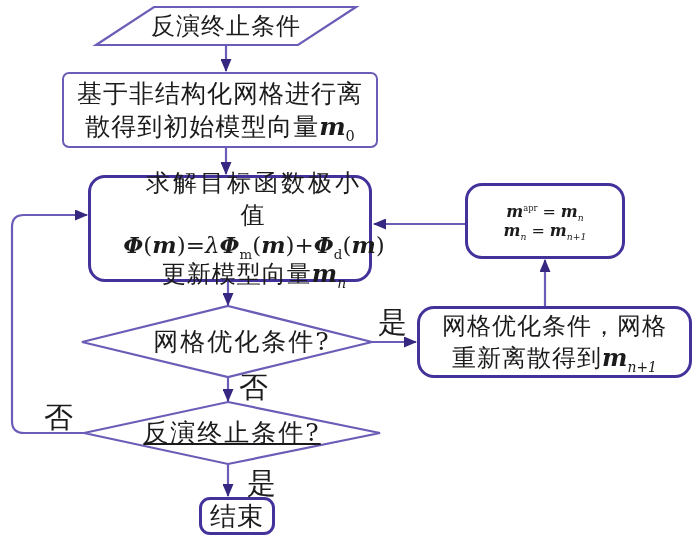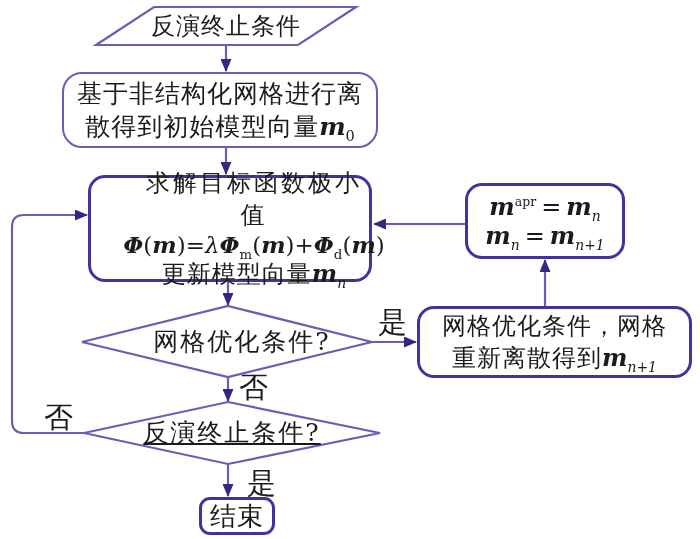--- a/index.html
+++ b/index.html
@@ -12,21 +12,21 @@
     overflow:hidden;
   }
   svg.wires{position:absolute;left:0;top:0;width:700px;height:539px;}
   .shape{fill:#fff;stroke:var(--outline,#6B5CB7);stroke-width:2.2;}
   .edge{fill:none;stroke:var(--outline,#6B5CB7);stroke-width:2.2;}
   .arrowhead{fill:var(--arrow,#372781);}
   .node-text{position:absolute;display:flex;align-items:center;justify-content:center;
     text-align:center;line-height:1.3;}
   .rbox{position:absolute;box-sizing:border-box;background:#fff;display:flex;
     flex-direction:column;align-items:center;justify-content:center;text-align:center;}
-  .rbox.thin{border:2.2px solid var(--outline,#6B5CB7);border-radius:20px;}
+  .rbox.thin{border:2.2px solid var(--outline,#6B5CB7);border-radius:7px;}
   .rbox.thick{border:3px solid var(--thick,#44329B);border-radius:17px;}
   .lbl{position:absolute;font-size:29px;color:var(--text,#1b1b1b);}
   .zh{letter-spacing:1px;}
   .mvar{font-weight:bold;font-style:italic;}
   .mphi{font-weight:bold;font-style:italic;}
   .mlam{font-style:italic;}
   .meq{padding:0 5px;}
   sub,sup{line-height:0;}
   sub{font-size:0.58em;}
   sup{font-size:0.52em;}
@@ -67,21 +67,21 @@
     <div class="zh">基于非结构化网格进行离</div>
     <div class="mline"><span class="zh">散得到初始模型向量</span><span class="mvar">m</span><sub class="rm">0</sub></div>
   </div>
 
   <div class="rbox thick" style="left:88px;top:175px;width:284px;height:107px;font-size:24px;padding-left:48px;">
     <div class="zh" style="letter-spacing:3px;">求解目标函数极小值</div>
     <div class="mline" style="font-size:23px;"><span class="mphi">Φ</span><span>(</span><span class="mvar">m</span><span>)</span><span>=</span><span class="mlam">λ</span><span class="mphi">Φ</span><sub class="rm">m</sub><span>(</span><span class="mvar">m</span><span>)</span><span>+</span><span class="mphi">Φ</span><sub class="rm">d</sub><span>(</span><span class="mvar">m</span><span>)</span></div>
     <div class="mline"><span class="zh">更新模型向量</span><span class="mvar">m</span><sub class="it">n</sub></div>
   </div>
 
-  <div class="rbox thick" style="left:465px;top:183px;width:160px;height:76px;font-size:24px;">
+  <div class="rbox thick" style="left:465px;top:183px;width:160px;height:76px;font-size:16px;">
     <div class="mline"><span class="mvar">m</span><sup class="rm">apr</sup><span class="meq">=</span><span class="mvar">m</span><sub class="it">n</sub></div>
     <div class="mline"><span class="mvar">m</span><sub class="it">n</sub><span class="meq">=</span><span class="mvar">m</span><sub class="it">n+1</sub></div>
   </div>
 
   <div class="node-text zh" style="left:112px;top:326px;width:260px;height:32px;font-size:25px;letter-spacing:2px;">网格优化条件?</div>
 
   <div class="rbox thick" style="left:417px;top:306px;width:275px;height:72px;font-size:24px;">
     <div class="zh">网格优化条件，网格</div>
     <div class="mline"><span class="zh">重新离散得到</span><span class="mvar">m</span><sub class="it">n+1</sub></div>
   </div>

